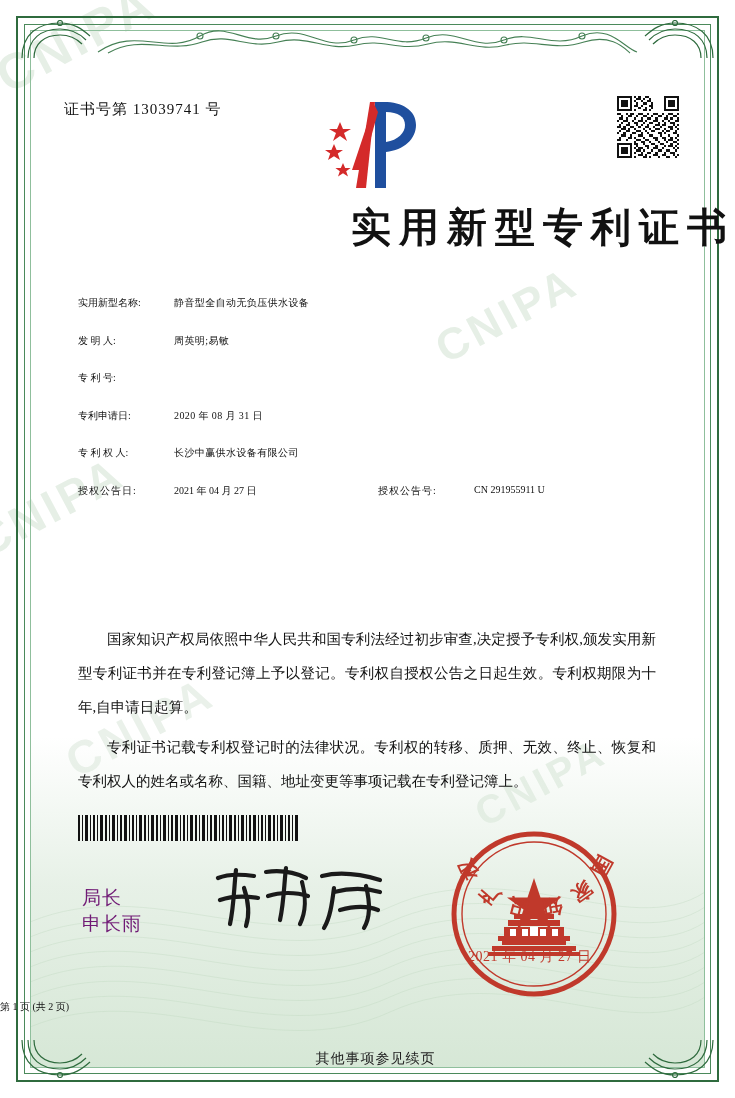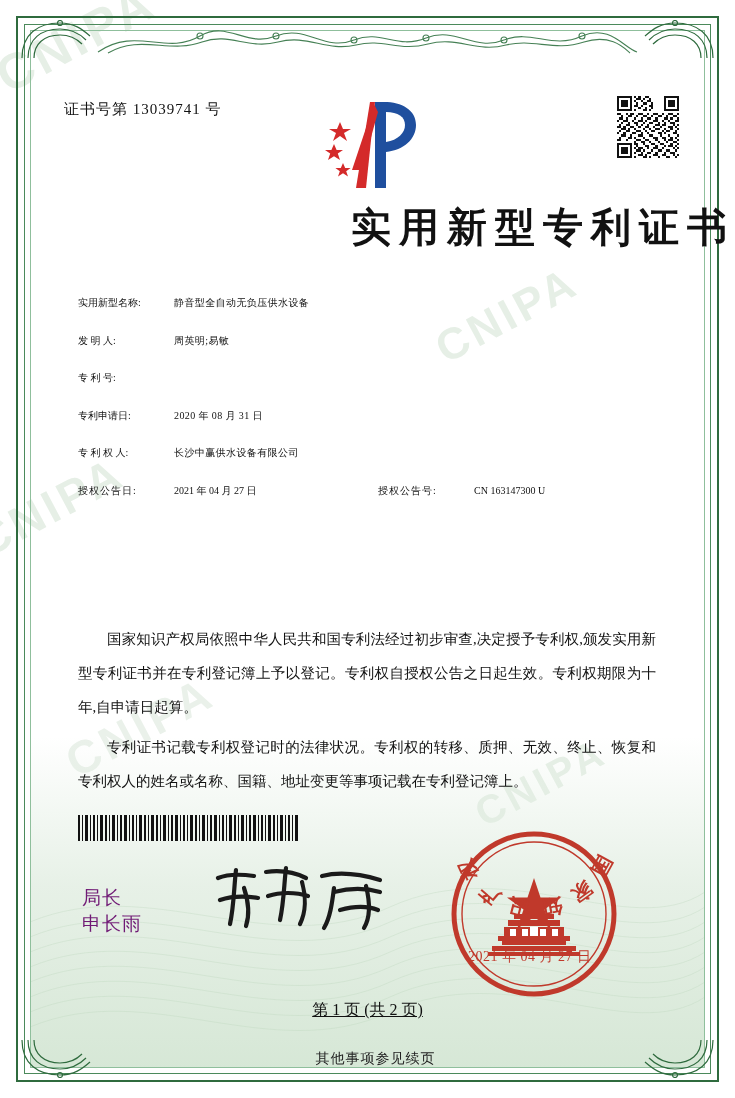--- a/index.html
+++ b/index.html
@@ -144,21 +144,21 @@
     width: 96px;
     flex: none;
     letter-spacing: 0px;
   }
   .row .val {
     flex: 1;
     letter-spacing: .4px;
   }
   .row-2col { display: flex; align-items: baseline; margin-bottom: 26px; }
   .row-2col .c1 { display: flex; width: 300px; flex: none; }
-  .row-2col .c2 { display: flex; flex: 1; align-items: center; }
+  .row-2col .c2 { display: flex; flex: 1; }
   .row-2col .lbl2 { width: 96px; flex: none; letter-spacing: 1px; }
   .row-2col .lbl3 { width: 96px; flex: none; letter-spacing: 1px; }
 
   
   .paras {
     position: absolute;
     left: 78px; top: 622px;
     width: 578px;
     font-size: 14.5px;
     line-height: 34px;
@@ -204,24 +204,22 @@
     font-size: 14px;
     color: #c0392b;
     letter-spacing: .5px;
     white-space: nowrap;
   }
 
   
   .page-no {
     position: absolute;
     left: 0; right: 0; top: 1000px;
-    text-align: center;
-    font-size: 16px;
+    font-size: 10px;
     color: #111;
-    text-decoration: underline;
   }
   .footnote {
     position: absolute;
     left: 16px; right: 0; top: 1050px;
     text-align: center;
     font-size: 14px;
     color: #222;
     letter-spacing: 1px;
   }
 </style>
@@ -552,21 +550,21 @@
       <div class="lbl">专 利 权 人:</div>
       <div class="val">长沙中赢供水设备有限公司</div>
     </div>
     <div class="row-2col">
       <div class="c1">
         <div class="lbl2">授权公告日:</div>
         <div>2021 年 04 月 27 日</div>
       </div>
       <div class="c2">
         <div class="lbl3">授权公告号:</div>
-        <div>CN 163147300 U</div>
+        <div>CN 291955911 U</div>
       </div>
     </div>
   </div>
 
   <div class="paras">
     <p>国家知识产权局依照中华人民共和国专利法经过初步审查,决定授予专利权,颁发实用新型专利证书并在专利登记簿上予以登记。专利权自授权公告之日起生效。专利权期限为十年,自申请日起算。</p>
     <p>专利证书记载专利权登记时的法律状况。专利权的转移、质押、无效、终止、恢复和专利权人的姓名或名称、国籍、地址变更等事项记载在专利登记簿上。</p>
   </div>
 
   <div class="barcode">

